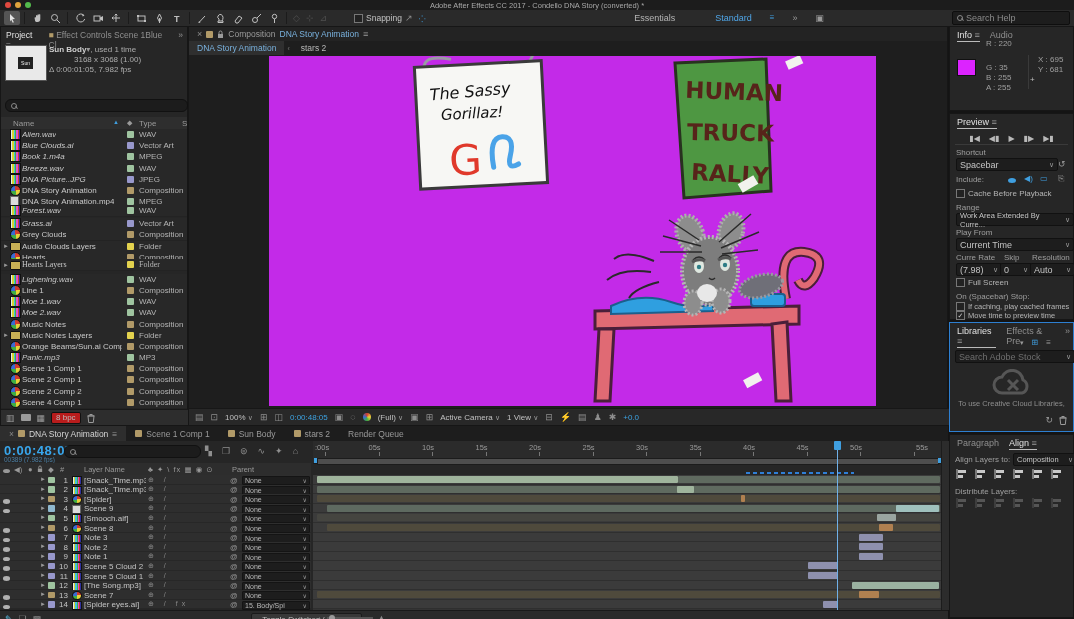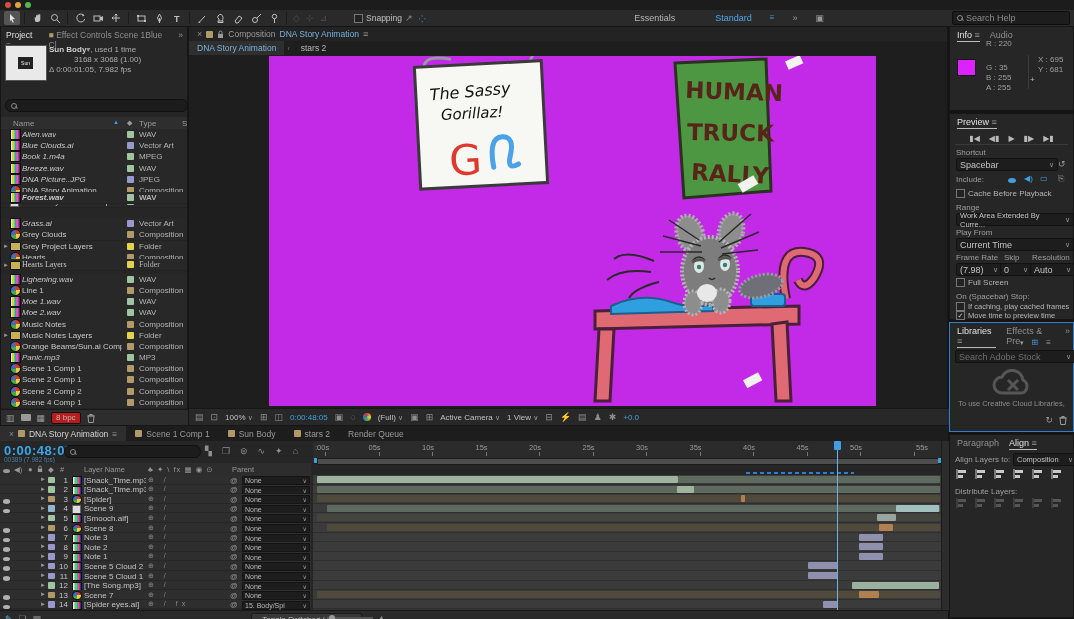--- a/index.html
+++ b/index.html
@@ -117,20 +117,21 @@
   .zoomline{width:46px;height:2px;background:#555;position:relative;}
   .zoomknob{position:absolute;left:2px;top:-2px;width:6px;height:6px;border-radius:50%;background:#999;}
 </style>
 </head>
 <body class="nosel">
 
 <div class="abs" id="titlebar">
   <span class="tl-dot" style="left:5px;background:#e0493f;"></span>
   <span class="tl-dot" style="left:15px;background:#dfa33d;"></span>
   <span class="tl-dot" style="left:25px;background:#53b94c;"></span>
+  <span id="title-text">Adobe After Effects CC 2017 - Condello DNA Story (converted) *</span>
 </div>
 
 <div class="abs" id="toolbar">
   <div id="tools-host" style="display:flex;align-items:center;padding-left:3px;">
       <span class="tool active">
         <svg width="11" height="11" viewBox="0 0 11 11">
           <path d="M3 1l5 5-2.6.2 1.5 3-1.2.6-1.5-3L3 8.6z" fill="#e3e3e3"></path>
         </svg>
       </span>
       <span class="tdiv"></span>
@@ -293,42 +294,42 @@
         <span class="nm">DNA Story Animation</span>
         <span class="sw" style="background:#b19a68"></span>
         <span class="ty">Composition</span>
       </div>
       <div class="prow" style="top: 66.9px;">
         <span class="ic ic-file"></span>
         <span class="nm">DNA Story Animation.mp4</span>
         <span class="sw" style="background:#9fc4a0"></span>
         <span class="ty">MPEG</span>
       </div>
-      <div class="prow" style="top: 63px; font-weight: bold;">
+      <div class="prow" style="top: 76px;">
         <span class="ic ic-bars"></span>
         <span class="nm it">Forest.wav</span>
         <span class="sw" style="background:#9fc4a0"></span>
         <span class="ty">WAV</span>
       </div>
       <div class="prow" style="top: 89.2px;">
         <span class="ic ic-bars"></span>
         <span class="nm it">Grass.ai</span>
         <span class="sw" style="background:#9898cc"></span>
         <span class="ty">Vector Art</span>
       </div>
       <div class="prow" style="top: 100.35px;">
         <span class="ic ic-comp"></span>
         <span class="nm">Grey Clouds</span>
         <span class="sw" style="background:#b19a68"></span>
         <span class="ty">Composition</span>
       </div>
       <div class="prow" style="top: 111.5px;">
         <span class="tw">►</span>
         <span class="ic ic-folder"></span>
-        <span class="nm">Grey Project Layers</span>
+        <span class="nm">Audio Clouds Layers</span>
         <span class="sw" style="background:#e3d24e"></span>
         <span class="ty">Folder</span>
       </div>
       <div class="prow" style="top: 122.65px;">
         <span class="ic ic-comp"></span>
         <span class="nm">Hearts</span>
         <span class="sw" style="background:#b19a68"></span>
         <span class="ty">Composition</span>
       </div>
       <div class="prow" style="top: 130px; font-family: Liberation Serif, serif;">
@@ -566,21 +567,21 @@
   <div class="abs lab" style="left:6px;top:89px;">Range</div>
   <div class="abs ddl" style="left:6px;top:99px;width:110px;">
       <span style="font-size:7.5px;">Work Area Extended By Curre...</span>
       <span class="chev">∨</span>
     </div>
   <div class="abs lab" style="left:6px;top:114px;">Play From</div>
   <div class="abs ddl" style="left:6px;top:124px;width:110px;">
       <span>Current Time</span>
       <span class="chev">∨</span>
     </div>
-  <div class="abs lab" style="left:6px;top:139px;">Frame Rate</div>
+  <div class="abs lab" style="left:6px;top:139px;">Curre Rate</div>
   <div class="abs lab" style="left:54px;top:139px;">Skip</div>
   <div class="abs lab" style="left:82px;top:139px;">Resolution</div>
   <div class="abs ddl" style="left:6px;top:149px;width:38px;">
       <span>(7.98)</span>
       <span class="chev">∨</span>
     </div>
   <div class="abs ddl" style="left:50px;top:149px;width:24px;">
       <span>0</span>
       <span class="chev">∨</span>
     </div>

